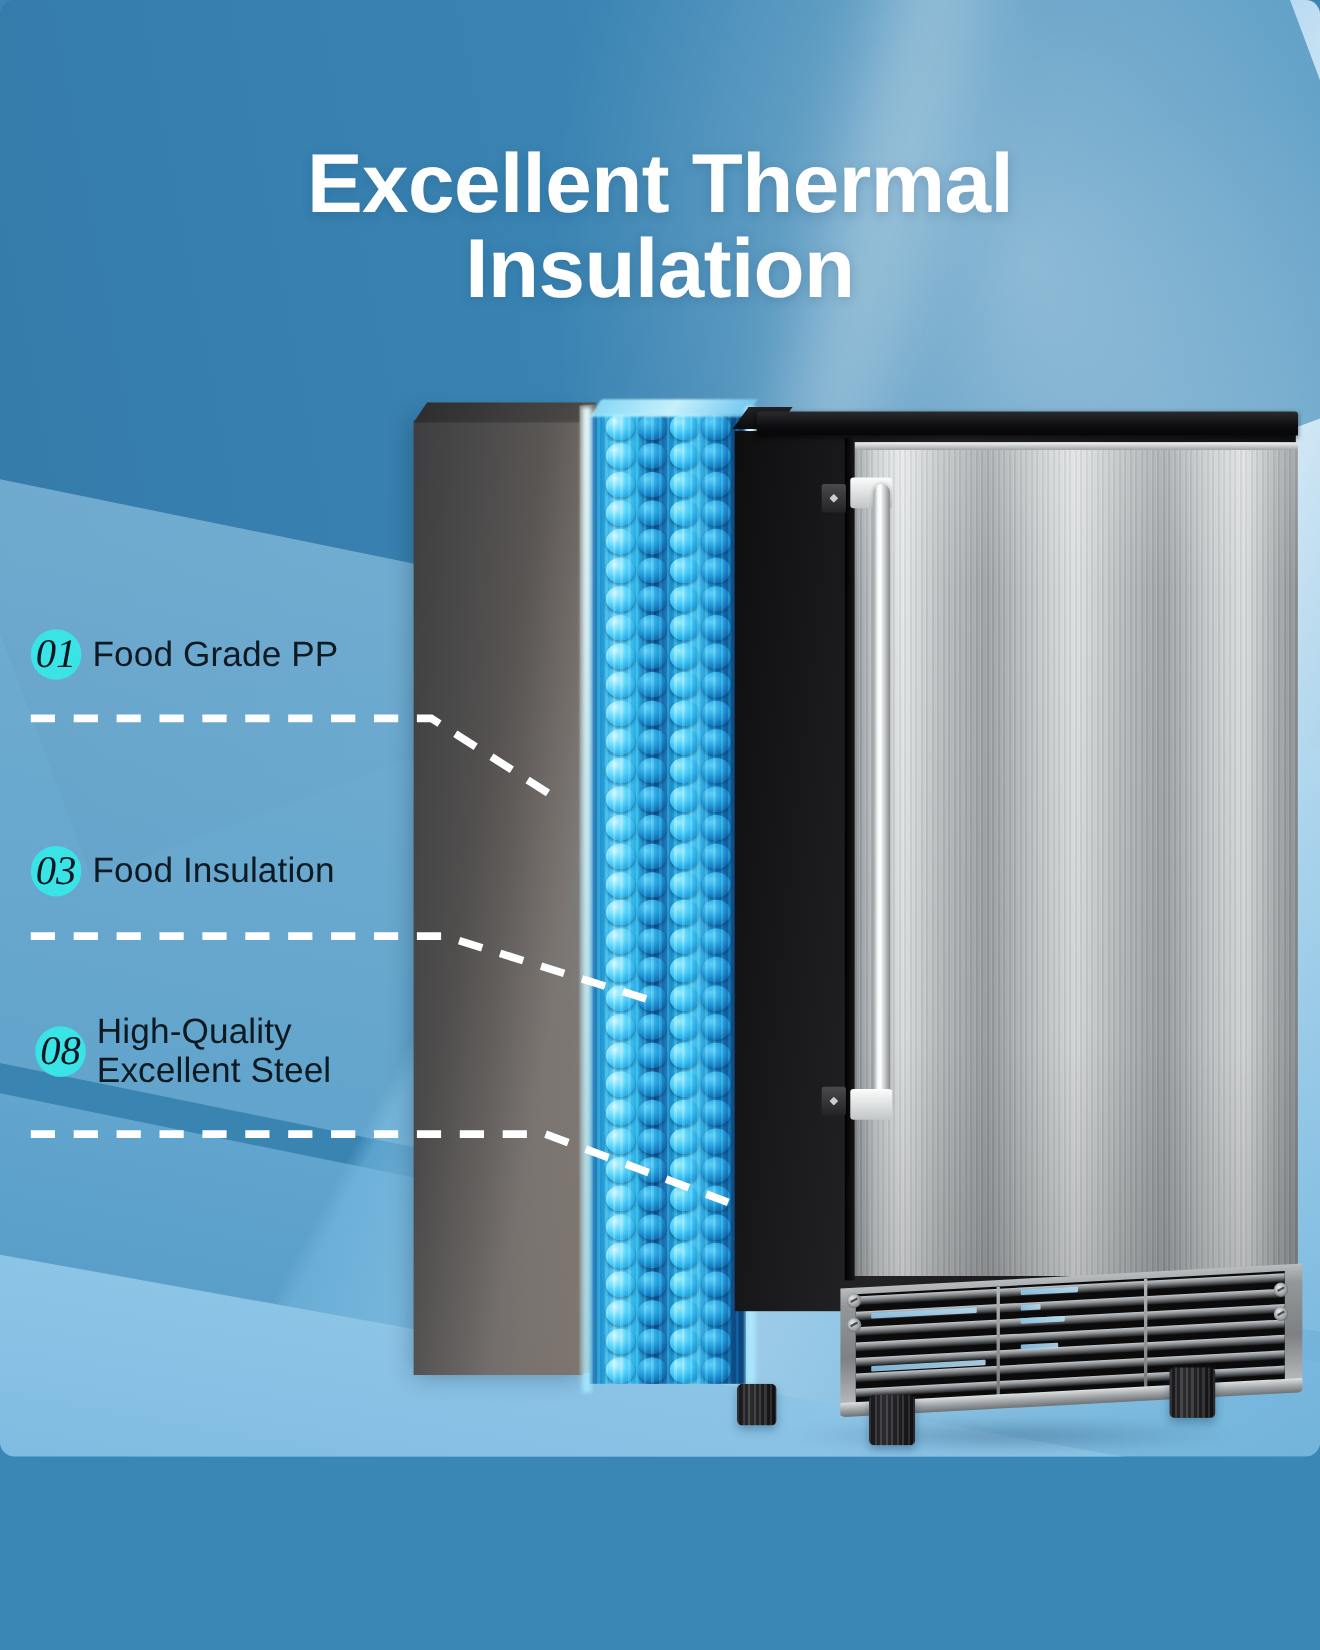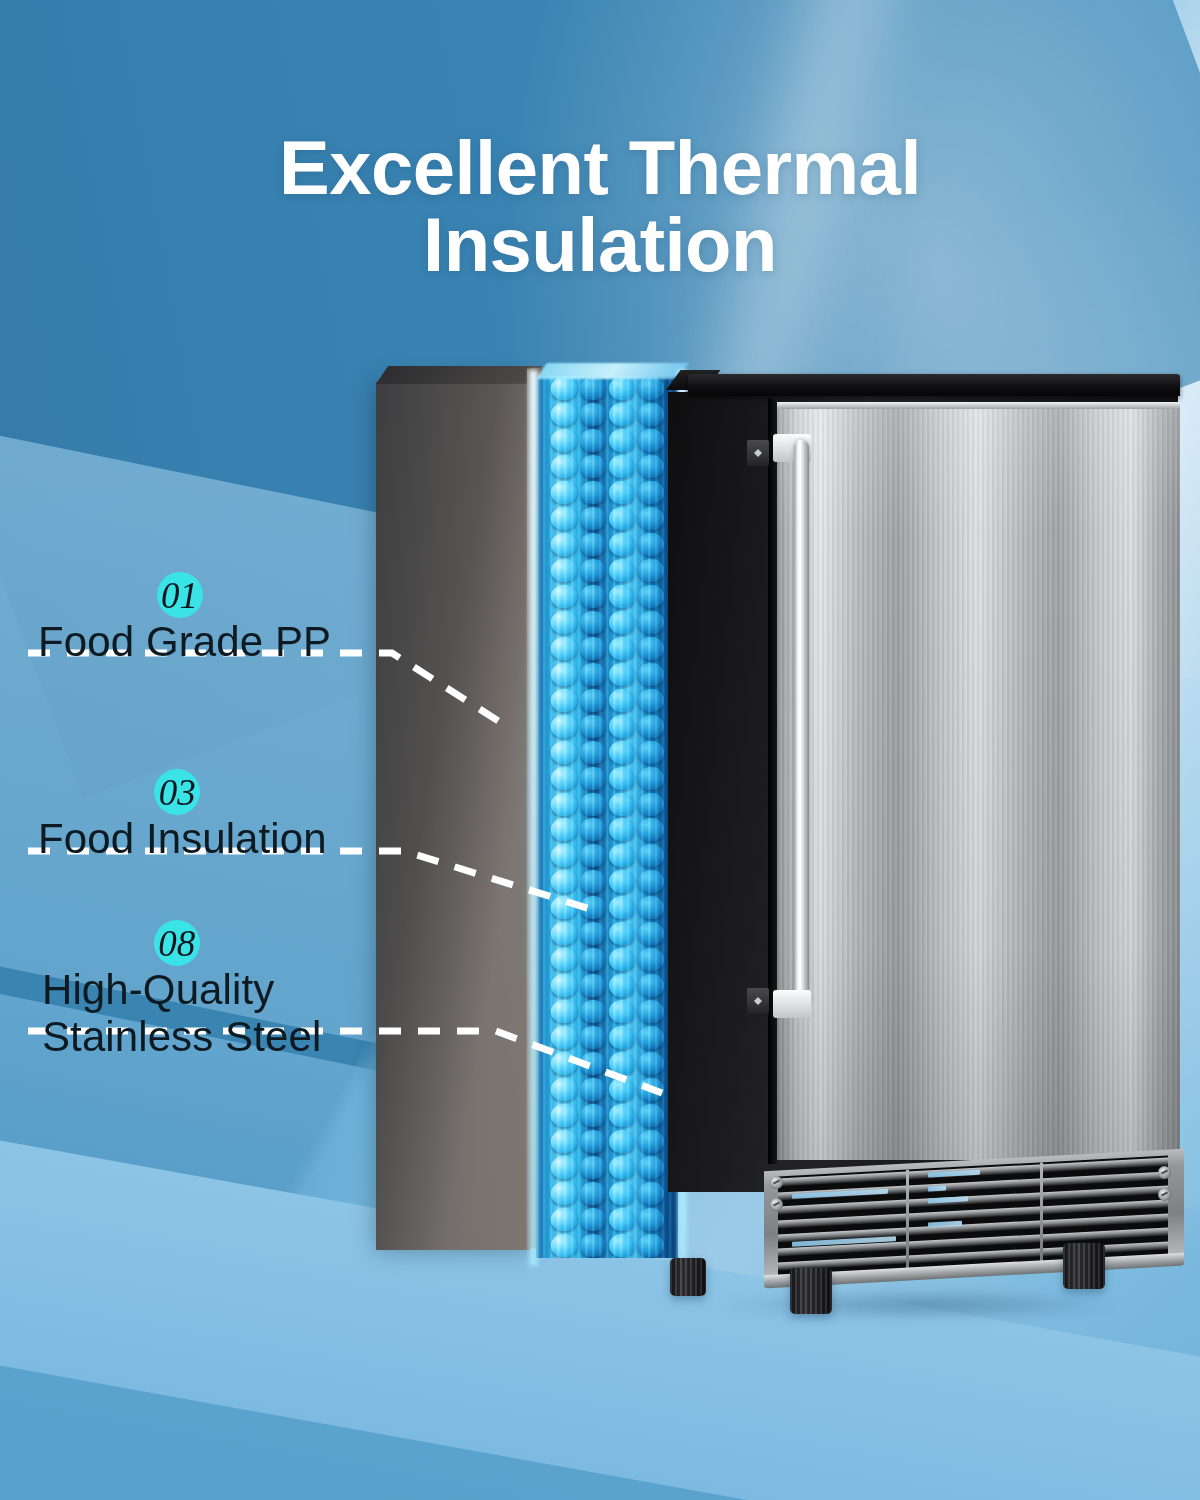--- a/index.html
+++ b/index.html
@@ -2,21 +2,21 @@
 <html><head>
 <meta charset="utf-8">
 <title>Excellent Thermal Insulation</title>
 <style>
   html,body{margin:0;padding:0;}
   body{
     width:1200px;height:1500px;overflow:hidden;
     font-family:"Liberation Sans", sans-serif;
     background:#3a86b4;
   }
-  #stage{position:relative;width:1200px;height:1500px;overflow:hidden;}
+  #stage{position:relative;width:1200px;height:1324px;overflow:hidden;border-radius:13px;}
 
   
   .bg-base{
     position:absolute;inset:0;
     background:linear-gradient(118deg,
        #3a84b2 0%,   #3a84b2 46%,
        #5ba3cd 47%,  #8ec4e4 56%,
        #bcdcf0 64%,  #cfe6f5 70%,
        #a9d2ea 78%,  #8cc2e2 86%,
        #7ab7dc 94%,  #6fb0d8 100%);
@@ -69,37 +69,37 @@
     position:absolute;left:0;right:0;top:78px;
     text-align:center;color:#ffffff;
     font-size:76px;line-height:1.02;font-weight:700;
     letter-spacing:-0.5px;
     text-shadow:0 2px 10px rgba(25,70,105,.22);
     user-select:none;
   }
   .title .l2{display:block;}
 
   
-  .callout{position:absolute;display:flex;align-items:center;flex-direction:column;}
+  .callout{position:absolute;display:flex;align-items:center;}
   .badge{
     position:relative;width:46px;height:46px;border-radius:50%;
     background:#3ae3e6;flex:0 0 auto;
     display:flex;align-items:center;justify-content:center;
   }
   .badge span{
     position:absolute;left:50%;top:50%;
     transform:translate(-50%,-50%);
     font-family:"Liberation Serif", serif;
     font-style:italic;font-weight:400;
     font-size:37px;color:#0b1620;white-space:nowrap;
     line-height:1;
   }
   .callout-text{
     margin-left:10px;color:#0e1a22;
-    font-size:42px;line-height:1.12;font-weight:400;
+    font-size:32px;line-height:1.12;font-weight:400;
     white-space:pre-line;letter-spacing:.1px;
   }
   .dash{
     stroke:#ffffff;stroke-width:7;fill:none;
     stroke-dasharray:22 17;stroke-linecap:butt;
   }
 
   
   .pp-panel{
     position:absolute;left:376px;top:382px;width:154px;height:868px;
@@ -627,16 +627,16 @@
       <span>03</span>
     </div>
     <div class="callout-text">Food Insulation</div>
   </div>
 
   <div class="callout" style="left:32px;top:920px;">
     <div class="badge">
       <span>08</span>
     </div>
     <div class="callout-text">High-Quality
-Stainless Steel</div>
+Excellent Steel</div>
   </div>
 
 </div>
 
 </body></html>

